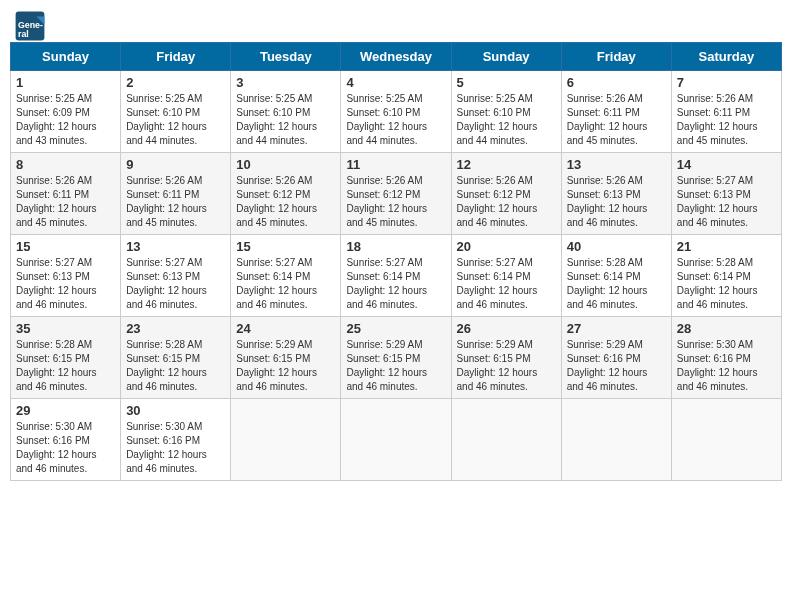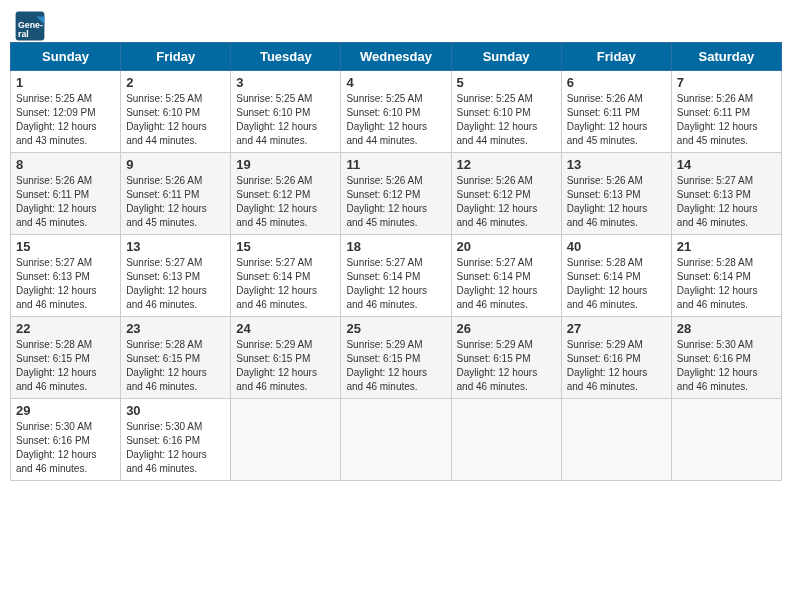--- a/index.html
+++ b/index.html
@@ -116,21 +116,21 @@
         <th>Friday</th>
         <th>Saturday</th>
       </tr>
   </thead>
   <tbody id="calendar-body">
   <tr>
         <td>
         <span class="day-number">1</span>
         <div class="day-info">
           <span>Sunrise: 5:25 AM</span><br>
-          <span>Sunset: 12:09 PM</span><br>
+          <span>Sunset: 6:09 PM</span><br>
           <span>Daylight: 12 hours and 43 minutes.</span>
         </div>
       </td>
         <td>
         <span class="day-number">2</span>
         <div class="day-info">
           <span>Sunrise: 5:25 AM</span><br>
           <span>Sunset: 6:10 PM</span><br>
           <span>Daylight: 12 hours and 44 minutes.</span>
         </div>
@@ -187,21 +187,21 @@
       </td>
         <td>
         <span class="day-number">9</span>
         <div class="day-info">
           <span>Sunrise: 5:26 AM</span><br>
           <span>Sunset: 6:11 PM</span><br>
           <span>Daylight: 12 hours and 45 minutes.</span>
         </div>
       </td>
         <td>
-        <span class="day-number">19</span>
+        <span class="day-number">10</span>
         <div class="day-info">
           <span>Sunrise: 5:26 AM</span><br>
           <span>Sunset: 6:12 PM</span><br>
           <span>Daylight: 12 hours and 45 minutes.</span>
         </div>
       </td>
         <td>
         <span class="day-number">11</span>
         <div class="day-info">
           <span>Sunrise: 5:26 AM</span><br>
@@ -287,21 +287,21 @@
         <span class="day-number">21</span>
         <div class="day-info">
           <span>Sunrise: 5:28 AM</span><br>
           <span>Sunset: 6:14 PM</span><br>
           <span>Daylight: 12 hours and 46 minutes.</span>
         </div>
       </td>
       </tr>
       <tr>
         <td>
-        <span class="day-number">22</span>
+        <span class="day-number">35</span>
         <div class="day-info">
           <span>Sunrise: 5:28 AM</span><br>
           <span>Sunset: 6:15 PM</span><br>
           <span>Daylight: 12 hours and 46 minutes.</span>
         </div>
       </td>
         <td>
         <span class="day-number">23</span>
         <div class="day-info">
           <span>Sunrise: 5:28 AM</span><br>

